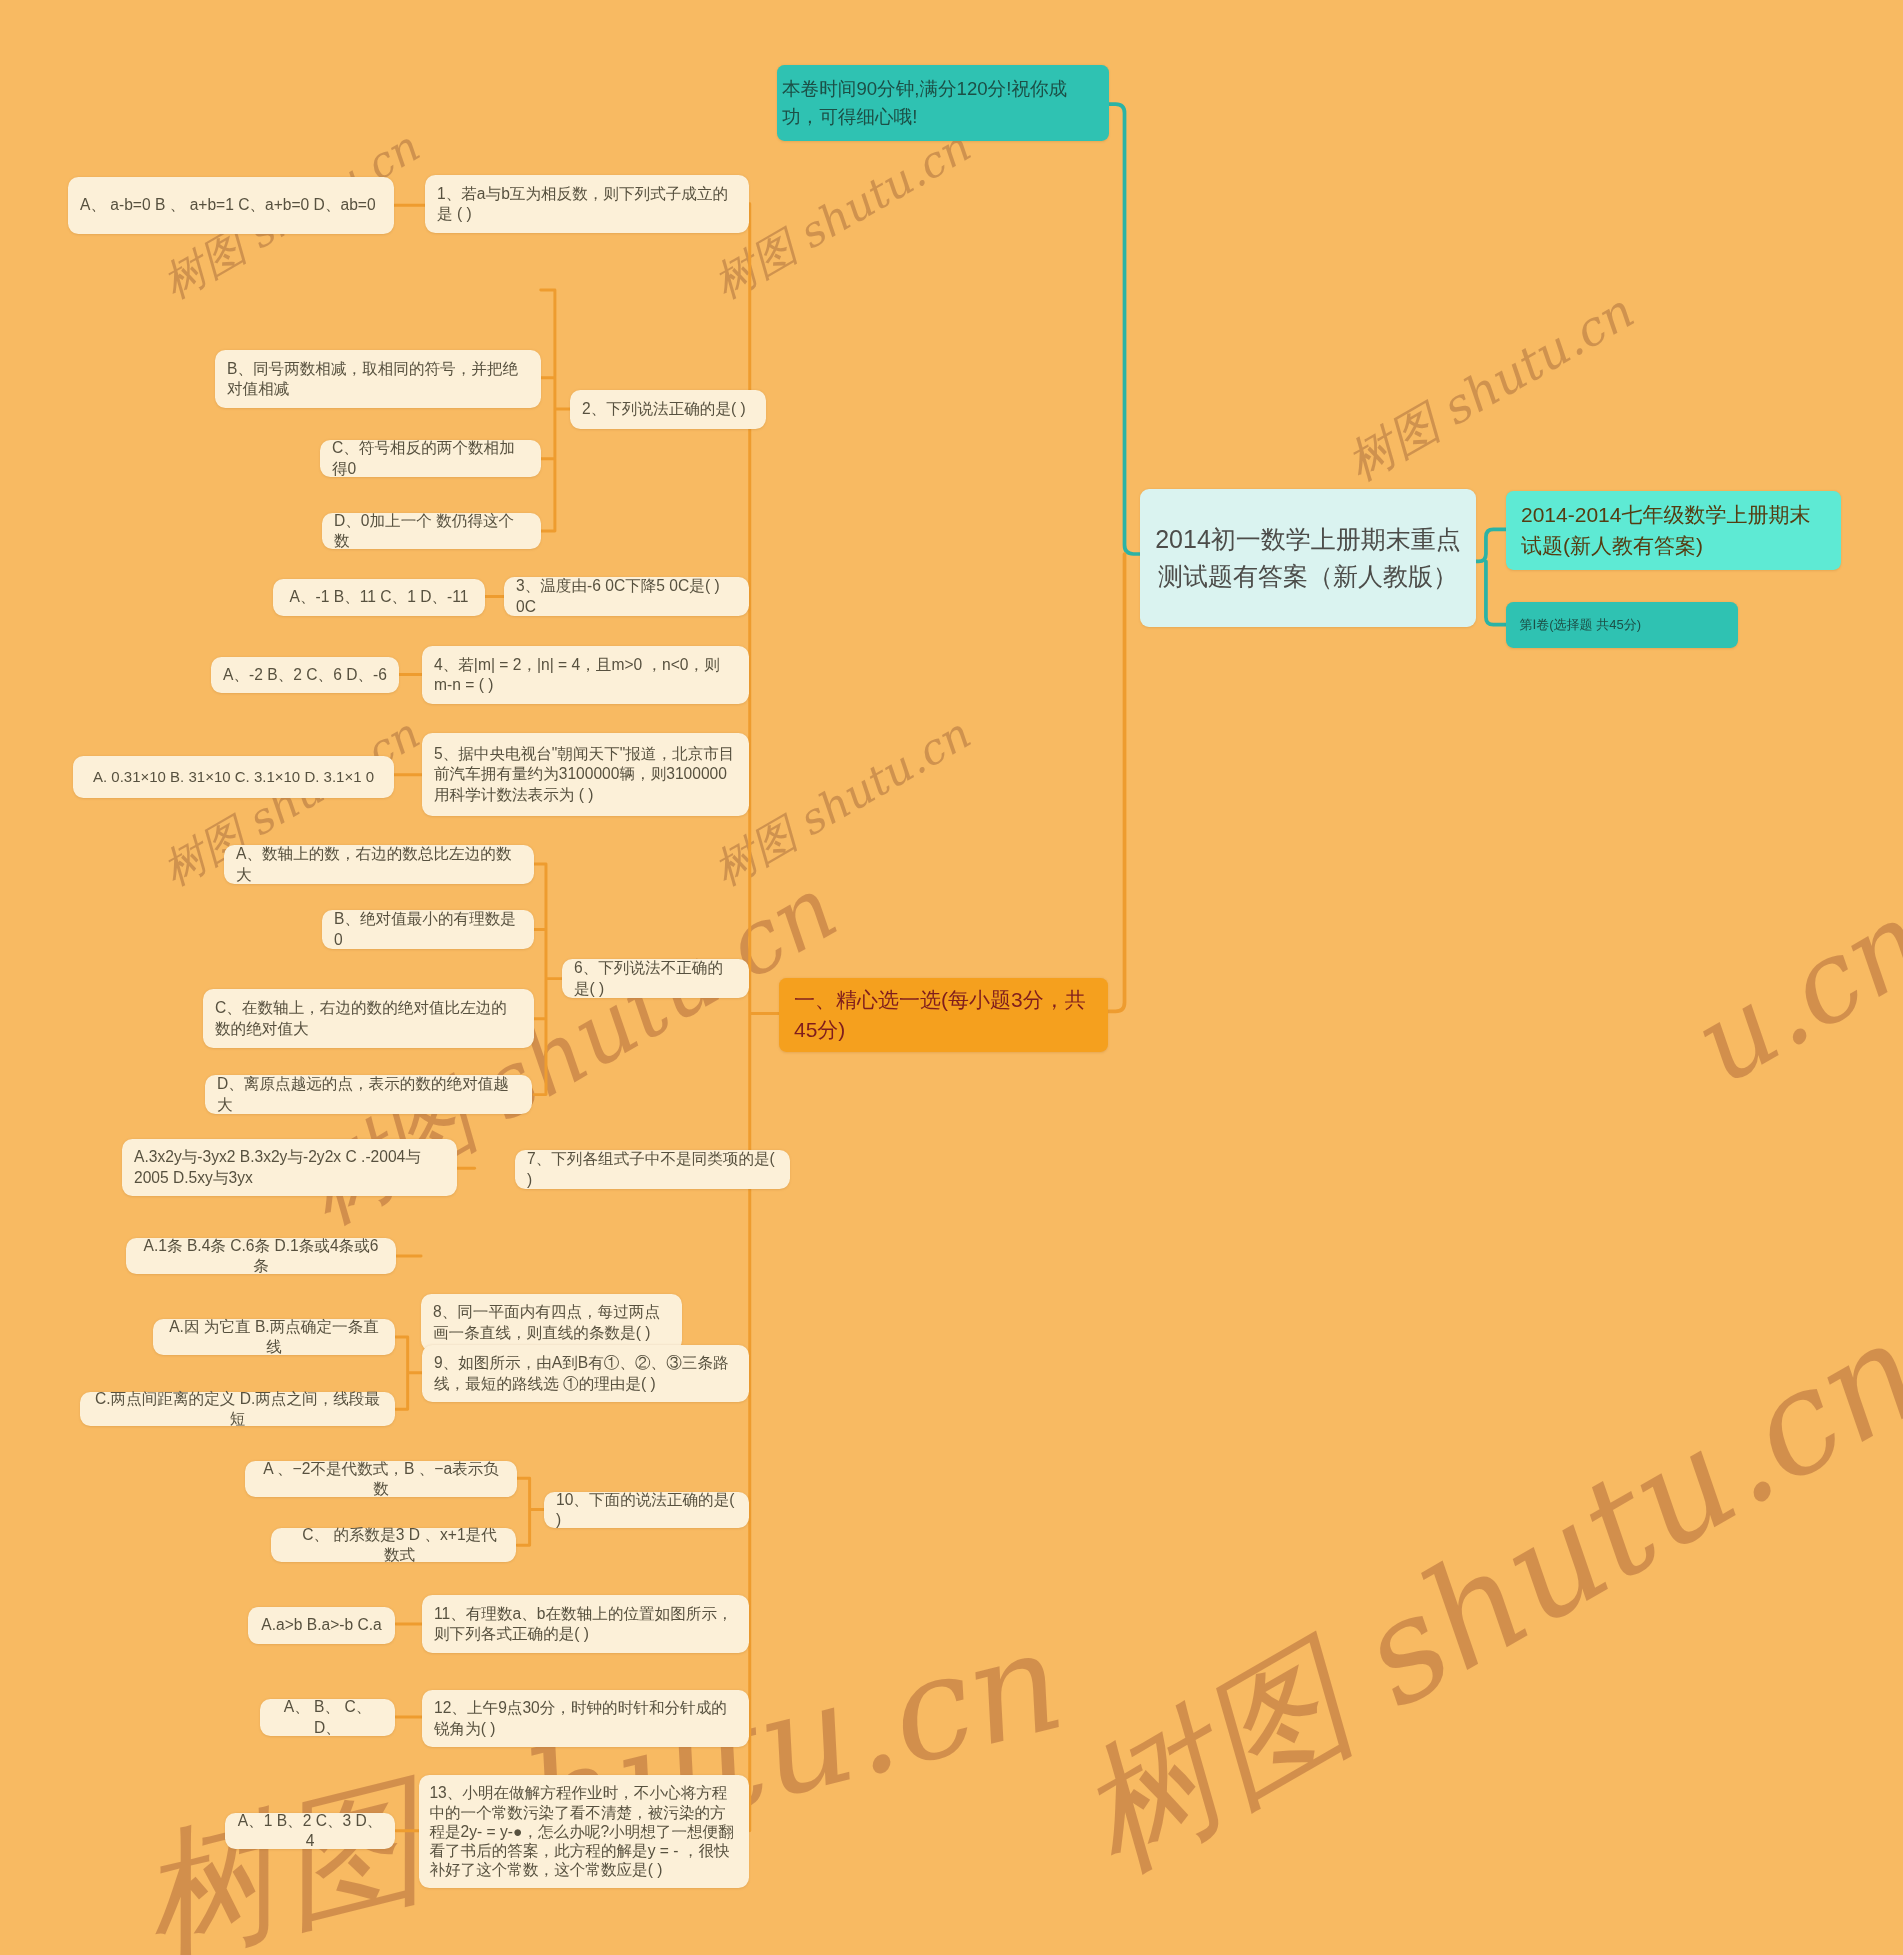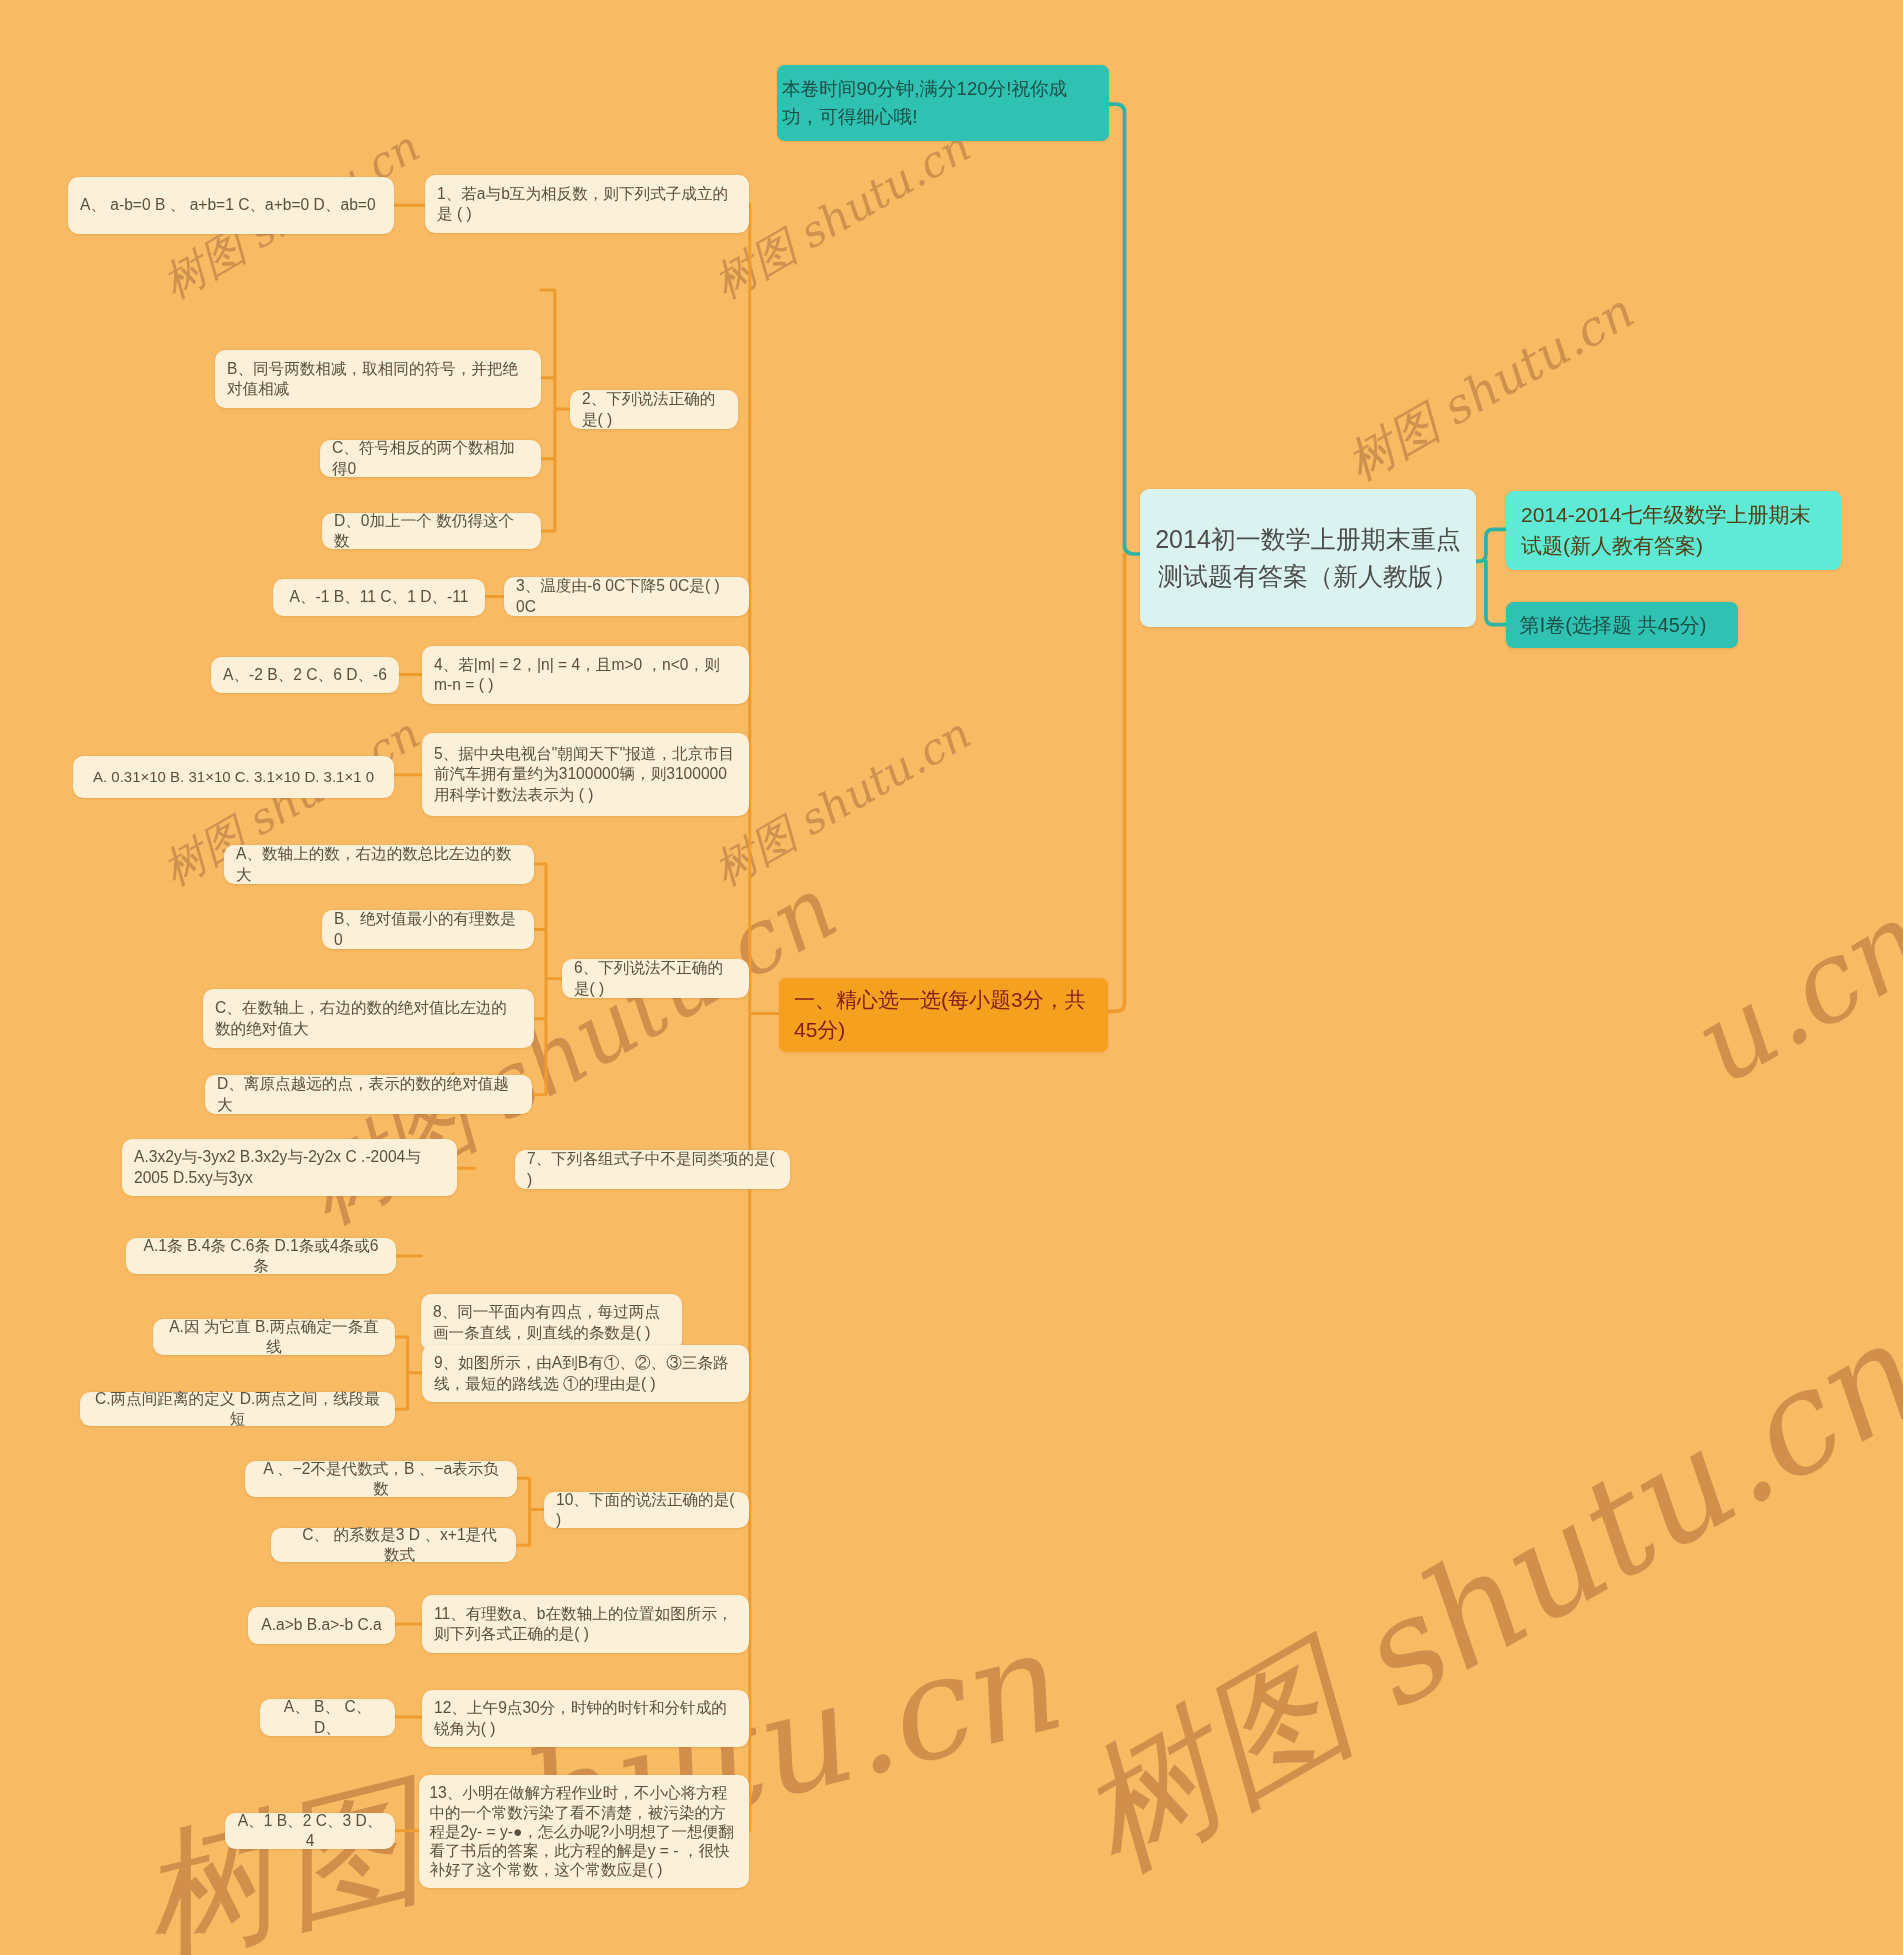--- a/index.html
+++ b/index.html
@@ -72,31 +72,31 @@
       <path d="M532,2309 H568" stroke="#ee9c2f" stroke-width="4"></path>
       <path d="M532,2462 H564" stroke="#ee9c2f" stroke-width="4"></path>
     </g>
   </svg>
 
   <div class="box node-teal" style="left:777px;top:65px;width:332px;height:76px;">本卷时间90分钟,满分120分!祝你成功，可得细心哦!</div>
 
   <div class="box node-root" style="left:1140px;top:489px;width:336px;height:138px;">2014初一数学上册期末重点测试题有答案（新人教版）</div>
 
   <div class="box node-orange" style="left:1506px;top:491px;width:335px;height:79px;">2014-2014七年级数学上册期末试题(新人教有答案)</div>
-  <div class="box node-teal nowrap" style="left:1506px;top:602px;width:232px;height:46px;font-size:20px;padding:7.4px 13.4px;">第Ⅰ卷(选择题 共45分)</div>
+  <div class="box node-teal nowrap" style="left:1506px;top:602px;width:232px;height:46px;font-size:13px;padding:7.4px 13.4px;">第Ⅰ卷(选择题 共45分)</div>
 
   <div class="box node-section" style="left:779px;top:978px;width:329px;height:74px;">一、精心选一选(每小题3分，共45分)</div>
 
   <div class="box" style="left:68px;top:177px;width:326px;height:57px;">A、 a-b=0 B 、 a+b=1 C、a+b=0 D、ab=0</div>
   <div class="box" style="left:425px;top:175px;width:324px;height:58px;">1、若a与b互为相反数，则下列式子成立的是 ( )</div>
 
   <div class="box" style="left:215px;top:350px;width:326px;height:58px;">B、同号两数相减，取相同的符号，并把绝对值相减</div>
   <div class="box" style="left:320px;top:440px;width:221px;height:37px;">C、符号相反的两个数相加得0</div>
   <div class="box" style="left:322px;top:513px;width:219px;height:36px;">D、0加上一个 数仍得这个数</div>
-  <div class="box" style="left:570px;top:390px;width:168px;height:39px;">2、下列说法正确的是( )</div>
+  <div class="box" style="left:570px;top:390px;width:196px;height:39px;">2、下列说法正确的是( )</div>
 
   <div class="box tc" style="left:273px;top:579px;width:212px;height:37px;">A、-1 B、11 C、1 D、-11</div>
   <div class="box" style="left:504px;top:577px;width:245px;height:39px;">3、温度由-6 0C下降5 0C是( ) 0C</div>
 
   <div class="box tc" style="left:211px;top:657px;width:188px;height:36px;">A、-2 B、2 C、6 D、-6</div>
   <div class="box" style="left:422px;top:646px;width:327px;height:58px;">4、若|m| = 2，|n| = 4，且m&gt;0 ，n&lt;0，则 m-n = ( )</div>
 
   <div class="box tc nowrap" style="left:73px;top:756px;width:321px;height:42px;font-size:15px;">A. 0.31×10 B. 31×10 C. 3.1×10 D. 3.1×1 0</div>
   <div class="box" style="left:422px;top:733px;width:327px;height:83px;">5、据中央电视台"朝闻天下"报道，北京市目前汽车拥有量约为3100000辆，则3100000用科学计数法表示为 ( )</div>
 

